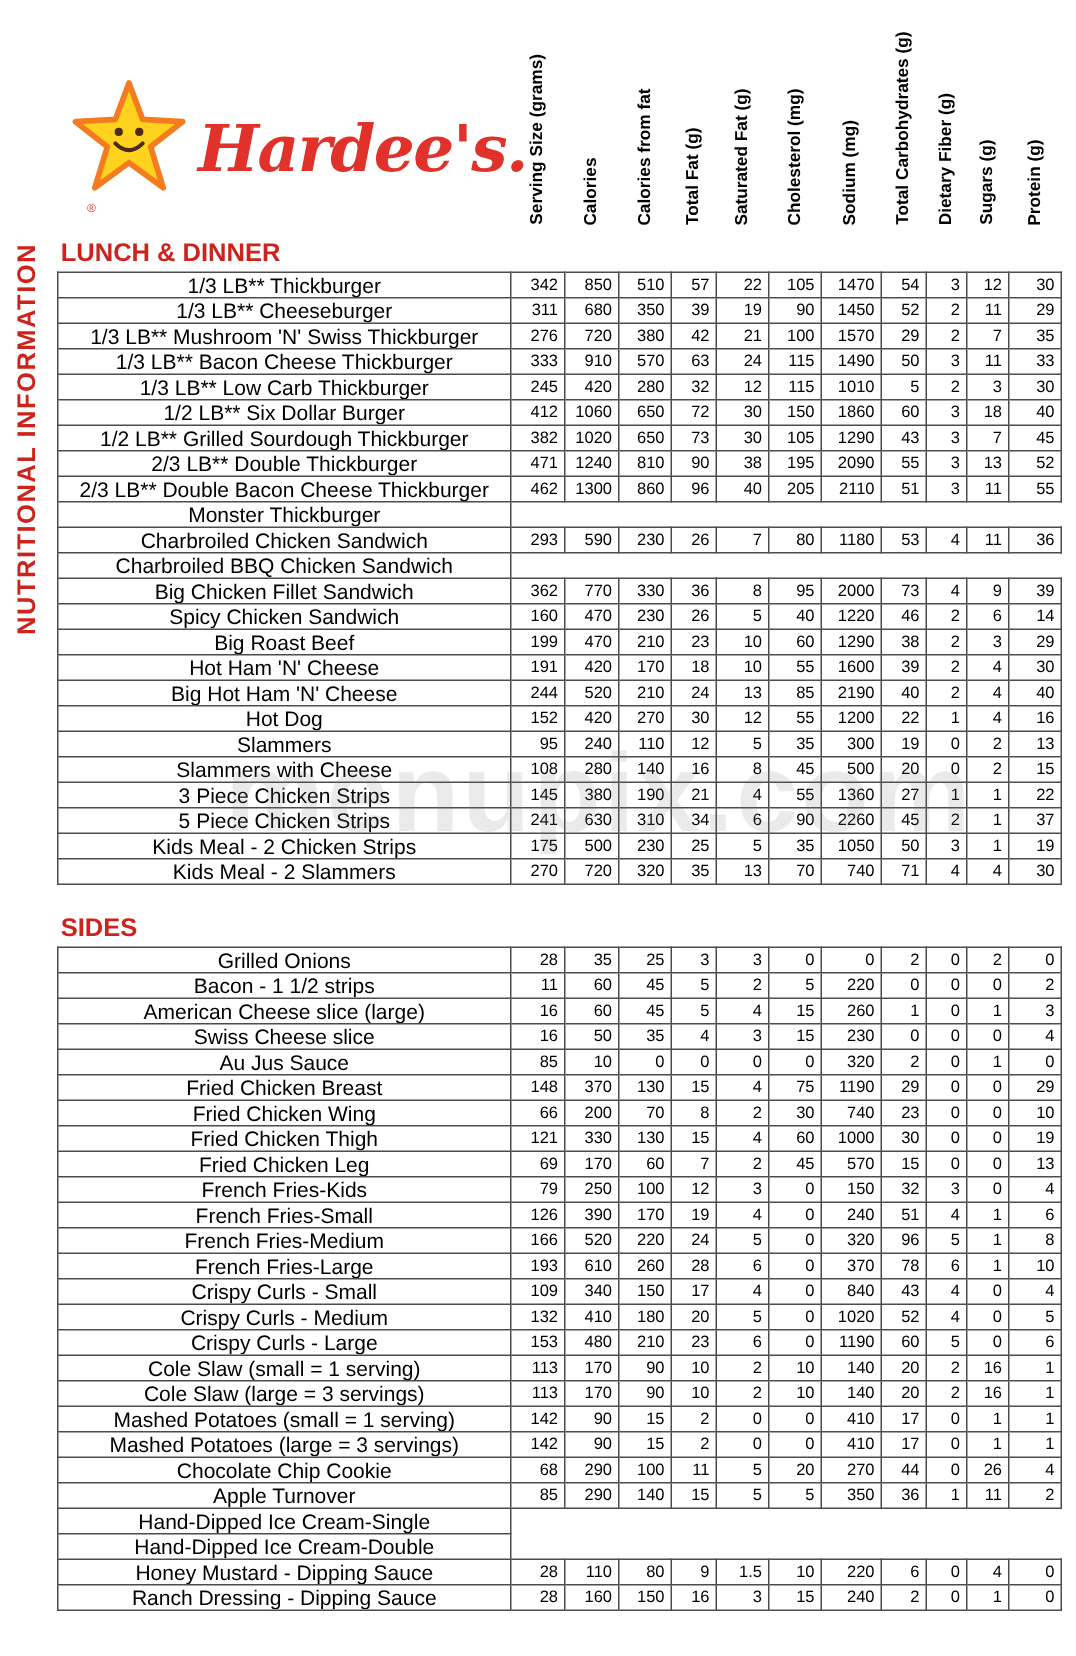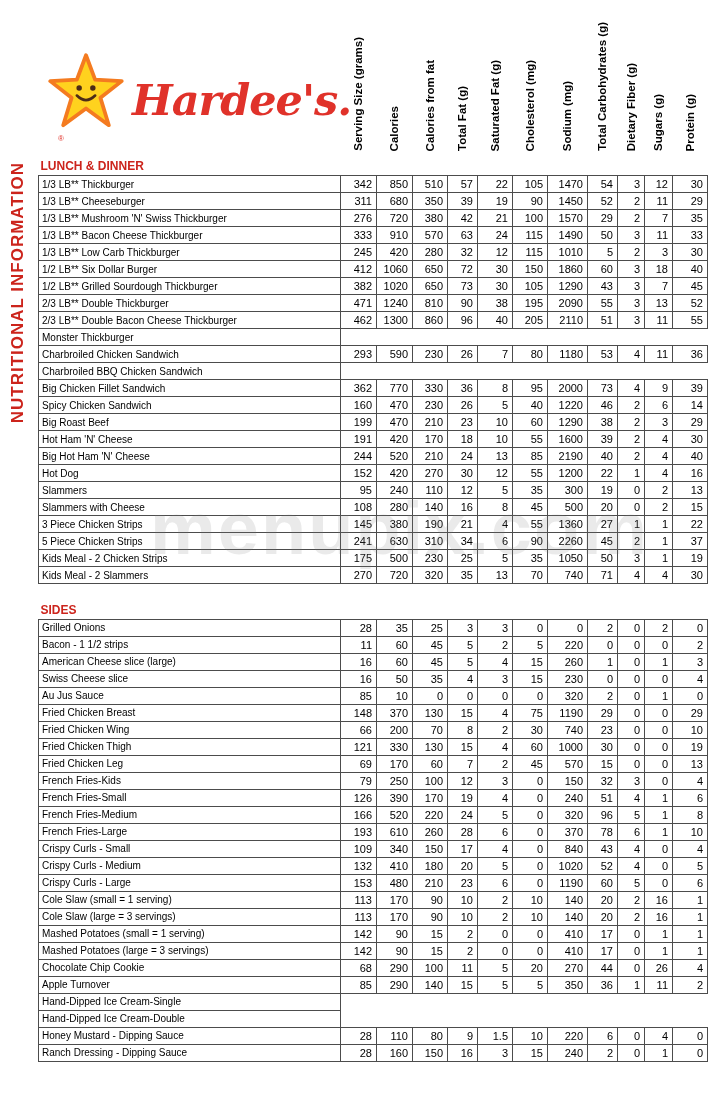--- a/index.html
+++ b/index.html
@@ -30,28 +30,29 @@
     position:absolute; left:38px; top:6px; z-index:1;
     border-collapse:collapse; table-layout:fixed; width:669px;
     font-size:11px; color:#000;
   }
   tr.cols th { vertical-align:bottom; text-align:center; height:150px; padding:0 0 3px 0; font-weight:bold; border:none; }
   tr.cols th .rot {
     writing-mode:vertical-rl; transform:rotate(180deg);
     white-space:nowrap; font-size:11.5px; line-height:1.05; display:inline-block;
   }
   tr.section-title td {
-    color:var(--accent-red,#cc241c); font-weight:bold; font-size:12px;
+    color:var(--accent-red,#cc241c); font-weight:bold; font-size:17px;
     padding:3px 0 2px 2px; border:none; height:18px;
   }
   tr.spacer td { border:none; height:16px; }
   tr.item { height:17px; }
   tr.item td.name {
     border:1px solid #4c4c4c; padding:0 3px; white-space:nowrap; overflow:hidden;
-    font-size:10px;
+    font-size:14px;
+    text-align:center;
   }
   tr.item td.val {
     border:1px solid #4c4c4c; text-align:right; padding:0 4px 0 0; font-size:11px;
   }
   tr.item.empty td.val { border:none; }
 
   
   .watermark {
     position:absolute; left:150px; top:486px; z-index:5; pointer-events:none;
     font-size:74px; font-weight:bold; letter-spacing:2px;

